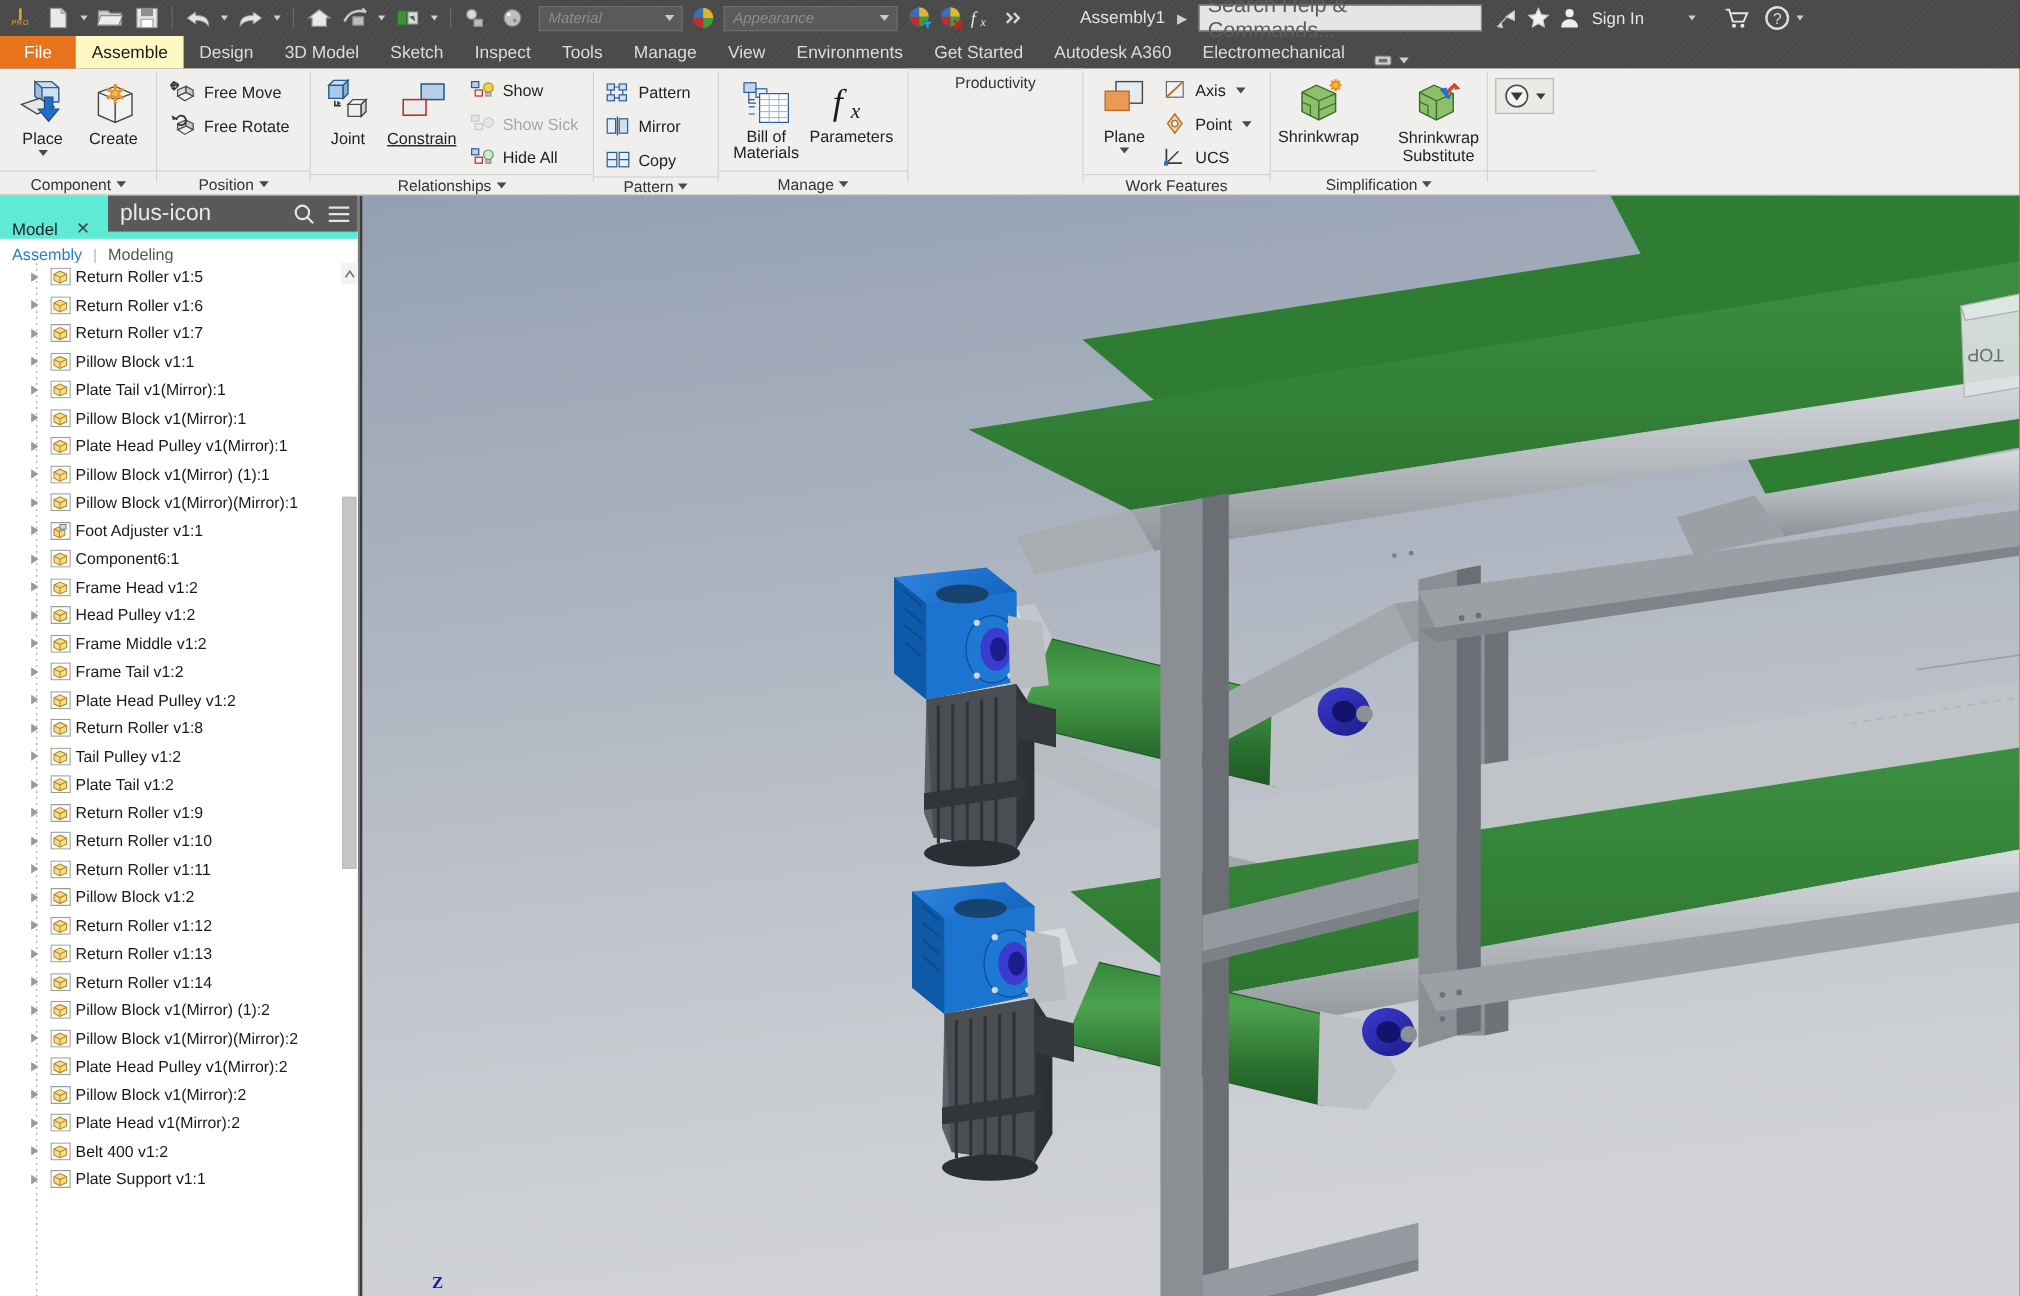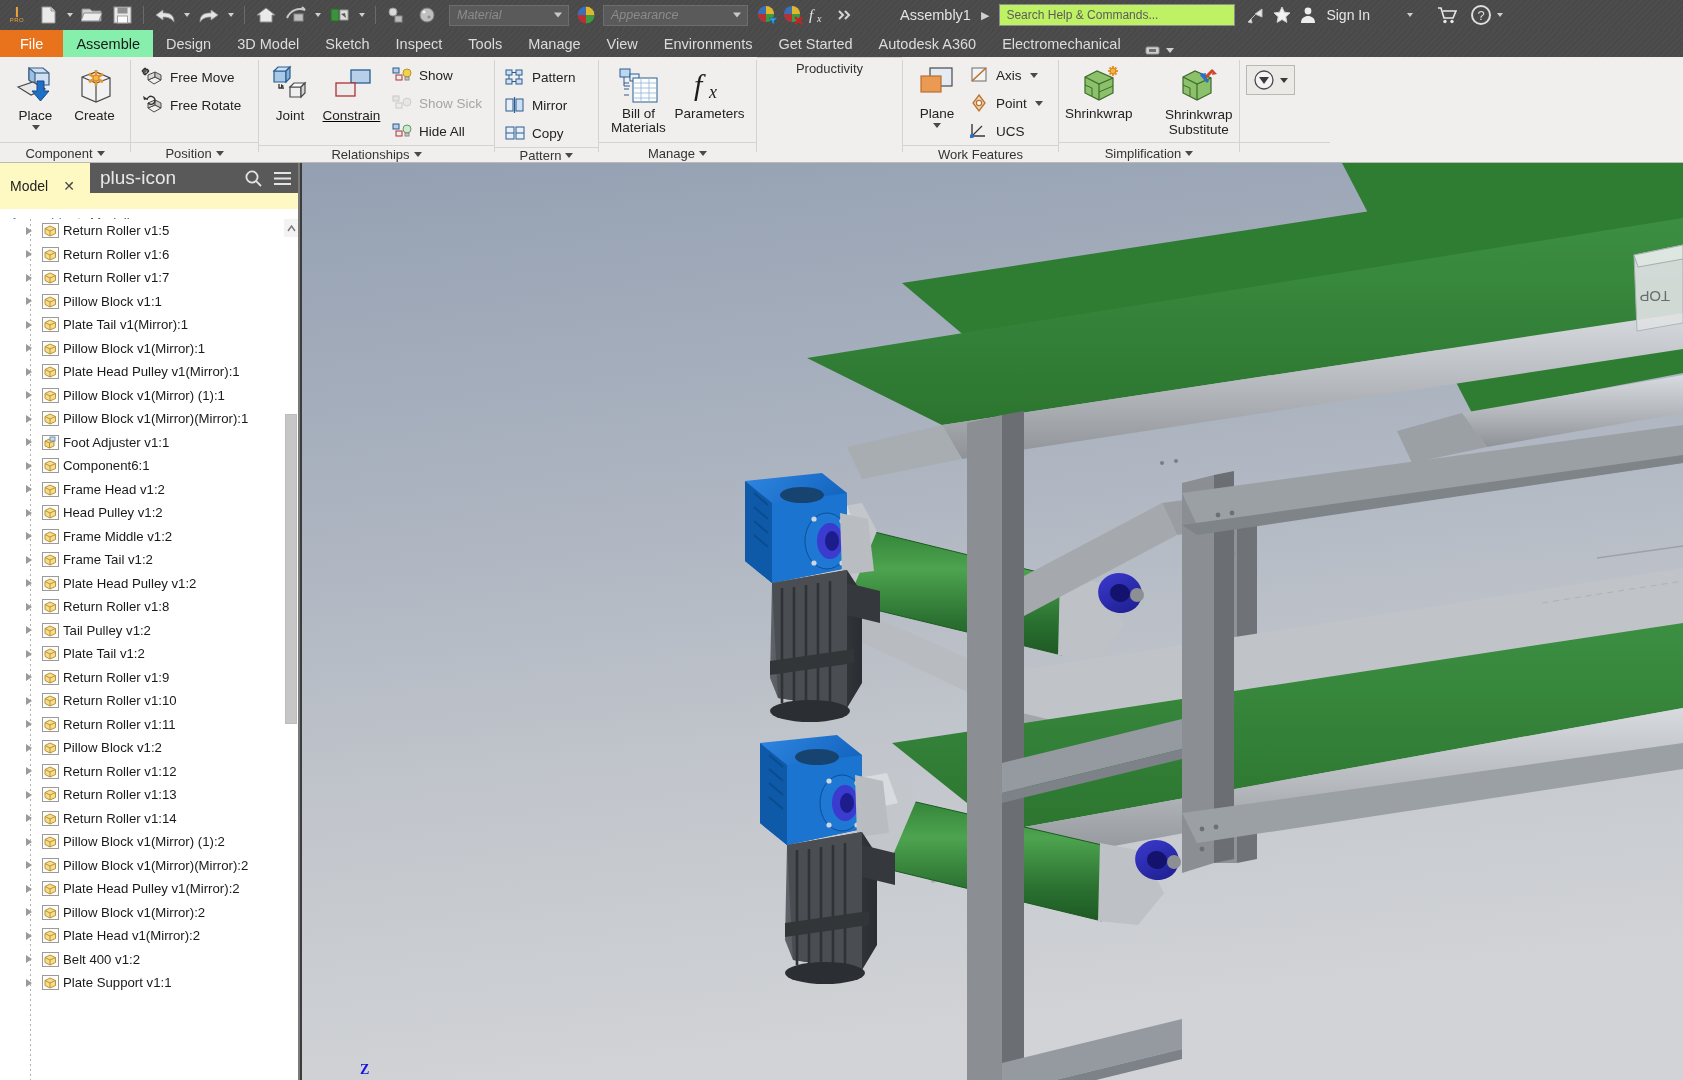--- a/index.html
+++ b/index.html
@@ -46,43 +46,43 @@
   }
   .combo .cb-arrow {
     position:absolute; right:6px; top:50%; transform:translateY(-50%);
     width:0;height:0;border-left:4px solid transparent;border-right:4px solid transparent;border-top:5px solid #c9c9c9;
   }
   .titlebar-title {
     color:#e3e3e3; font-size:14.5px; position:relative; z-index:2;
   }
   .tb-arrow { color:#cfcfcf; font-size:11px; position:relative; z-index:2;}
   .searchbox {
-    width:236px; height:22px; background:#bef264; border:1px solid #8d8d8d;
-    color:#5c5c5c; font-size:12px; display:flex; align-items:center; padding-left:6px;
+    width:236px; height:22px; background:#e5e5e5; border:1px solid #8d8d8d;
+    color:#5c5c5c; font-size:18px; display:flex; align-items:center; padding-left:6px;
     position:relative; z-index:2; cursor:text;
   }
   .tb-icon { width:26px; height:26px; display:flex; align-items:center; justify-content:center; cursor:pointer; position:relative; z-index:2;}
   .signin { color:#e6e6e6; font-size:14px; cursor:pointer; position:relative; z-index:2;}
 
   
   .tabstrip {
     position:absolute; left:0; top:30px; width:1683px; height:27px;
     background:#4a4a4a; display:flex; align-items:flex-end;
   }
   .tabstrip::after{
     content:""; position:absolute; left:0; top:0; right:0; bottom:0;
     background: repeating-linear-gradient(135deg, rgba(255,255,255,0.016) 0 2px, rgba(0,0,0,0.016) 2px 4px);
     pointer-events:none;
   }
   .tab {
     height:27px; padding:0 13px; display:flex; align-items:center;
     color:#dcdcdc; font-size:14.5px; cursor:pointer; position:relative; z-index:2;
   }
   .tab.file { background:#e8731c; color:#fff; padding:0 20px; font-size:14.5px;}
-  .tab.active { background:#86efac; color:#1a1a1a; }
+  .tab.active { background:#fef9c3; color:#1a1a1a; }
   .tab-extra { display:flex; align-items:center; gap:4px; padding:0 10px; cursor:pointer; position:relative; z-index:2;}
 
   
   .ribbon {
     position:absolute; left:0; top:57px; width:1683px; height:106px;
     background:#f0efed; border-bottom:1px solid #b9b9b5;
     display:flex; align-items:stretch;
   }
   .panel { position:relative; display:flex; flex-direction:column; height:106px; }
   .panel-body { flex:1; display:flex; align-items:flex-start; padding:4px 6px 0 6px; }
@@ -114,21 +114,21 @@
     width:0;height:0;border-left:4px solid transparent;border-right:4px solid transparent;border-top:5px solid #4a4a4a;
     margin-left:2px;
   }
 
   
   .browser {
     position:absolute; left:0; top:163px; width:300px; height:917px;
     background:#ffffff; border-right:2px solid #7a7a7a;
   }
   .browser-tabbar {
-    height:46px; background:#fef9c3; display:flex; align-items:center; position:relative;
+    height:36px; background:#5eead4; display:flex; align-items:flex-end; position:relative;
   }
   .bt-label { font-size:14px; color:#222; padding-left:10px; }
   .bt-close {
     margin-left:12px; width:18px; height:18px; display:flex; align-items:center; justify-content:center;
     font-size:14px; color:#444; cursor:pointer;
   }
   .bt-plusarea {
     position:absolute; left:90px; top:0; right:0; height:30px; background:#595959;
     display:flex; align-items:center;
   }

